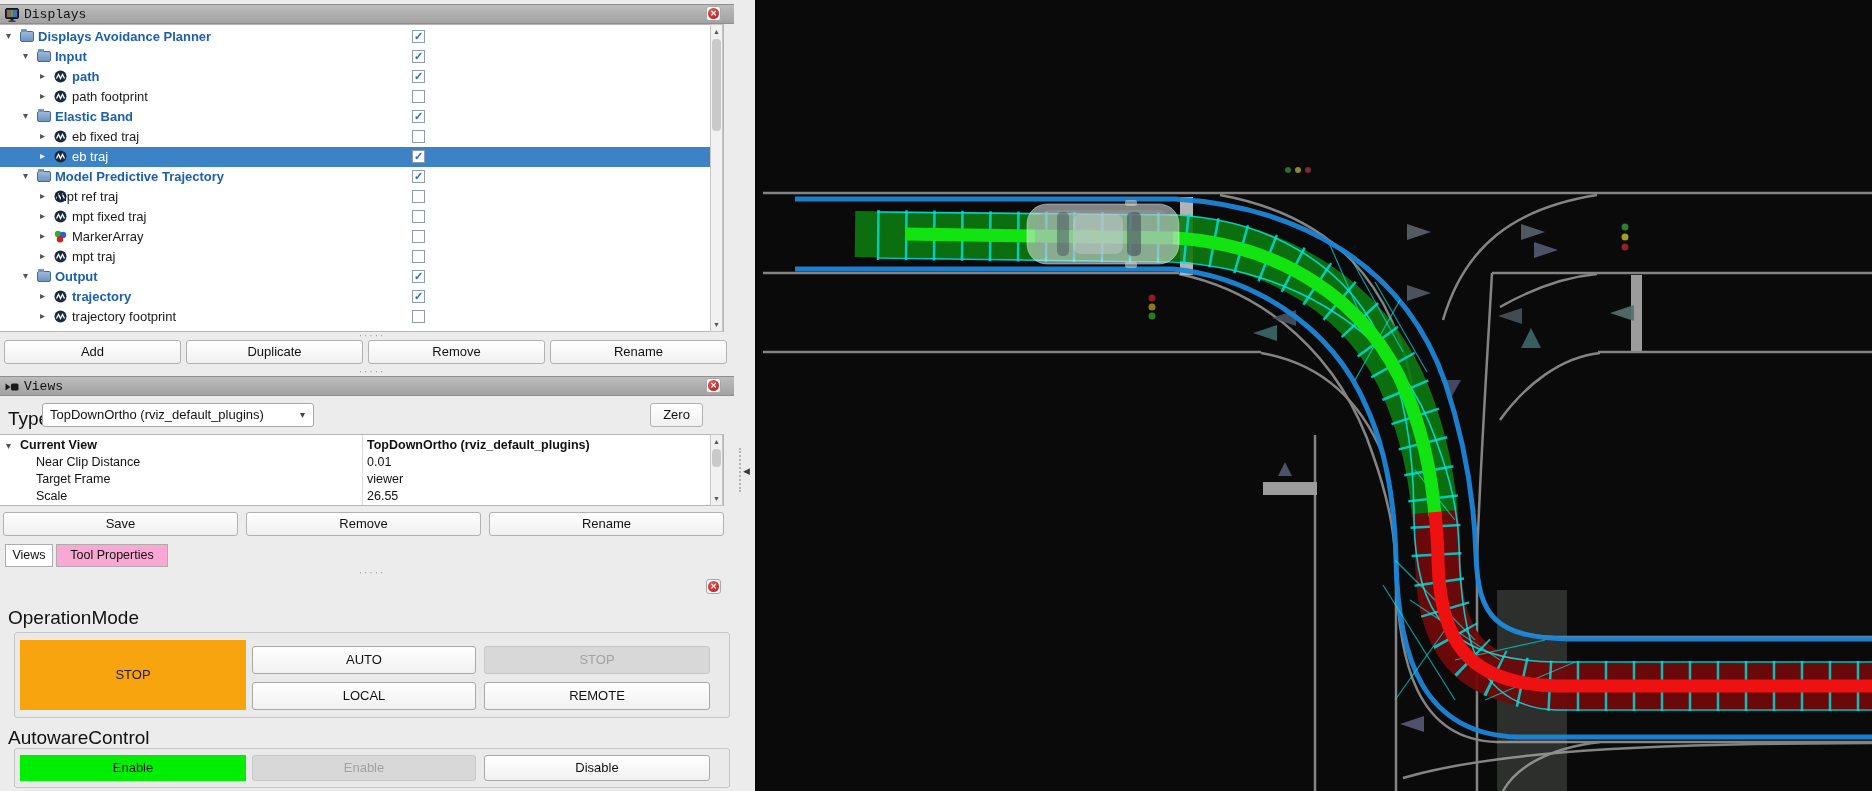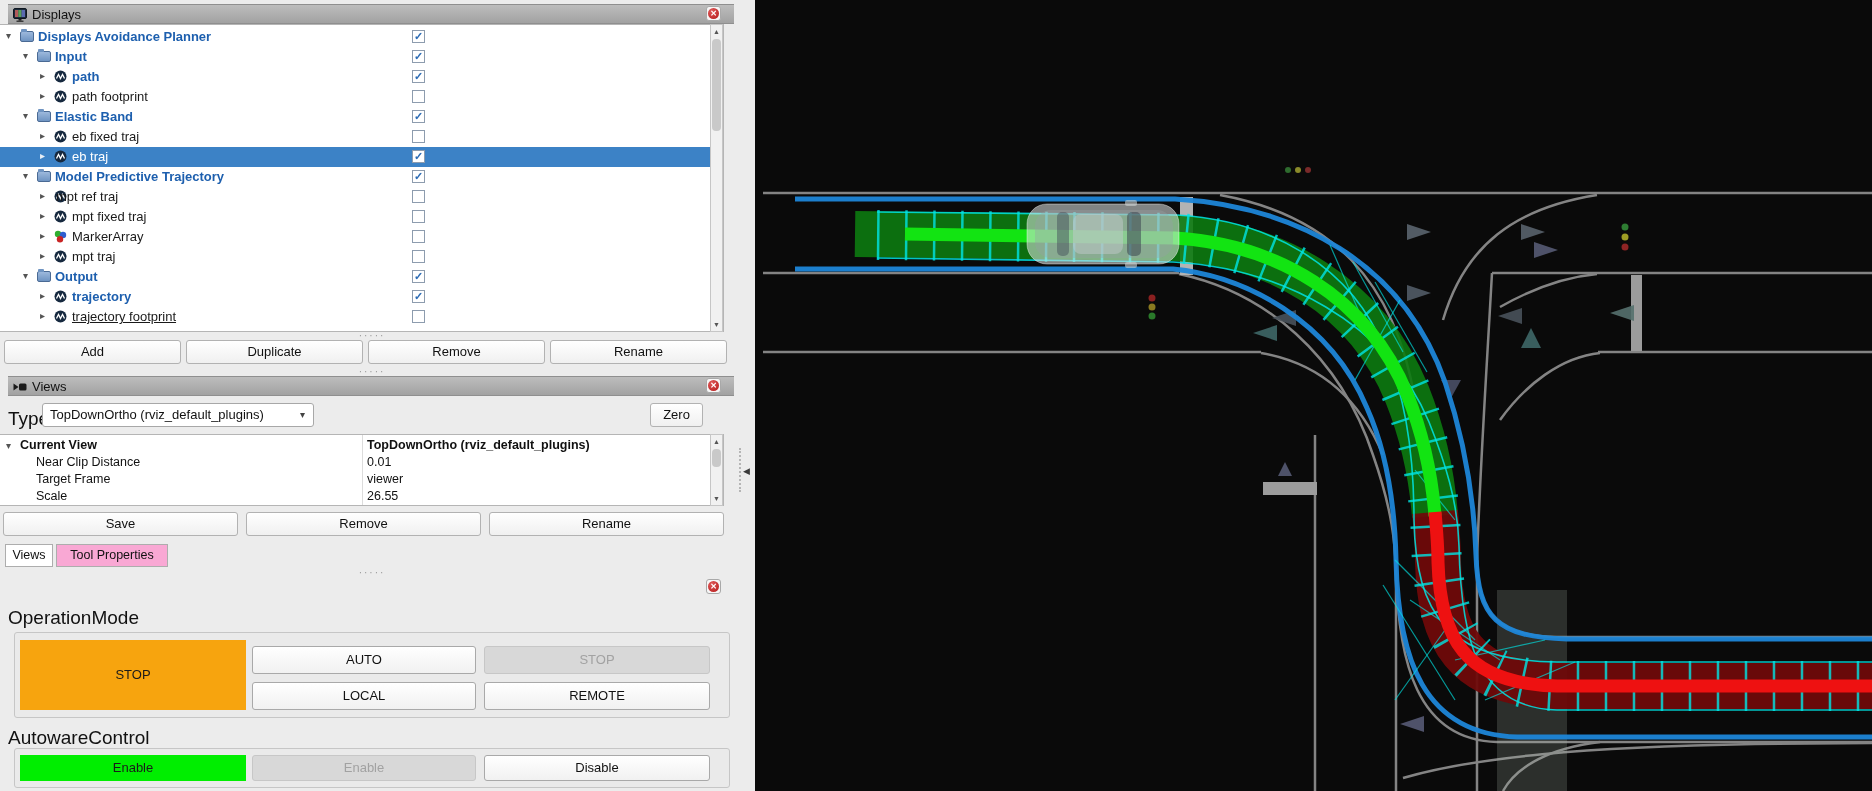--- a/index.html
+++ b/index.html
@@ -1,22 +1,22 @@
 <!DOCTYPE html>
 <html style="--c-background: #0a0a0a; --c-road: #8f8f8f; --c-path_blue: #1d86d8; --c-trajectory_green: #12e412; --c-footprint_green: #0c7a10; --c-trajectory_red: #ee1111; --c-footprint_red: #6f0a0a; --c-bounds_cyan: #00e5e5; --u-selection: #3c82c6; --u-enabled_text: #1d5fae; --u-status_orange: #f7a40e; --u-status_green: #00ee00; --u-check: #2d6cb5;"><head>
 <meta charset="utf-8">
 <style>
   html,body{margin:0;padding:0;background:#ececec;}
   #app{position:relative;width:1872px;height:791px;overflow:hidden;
        font-family:"Liberation Sans",sans-serif;font-size:13px;color:#111;
        background:#ececec;}
   
-  .phead{position:absolute;left:8px;width:760px;height:20px;
+  .phead{position:absolute;left:0;width:760px;height:20px;
          background:linear-gradient(#bdbdbd,#a2a2a2);
-         border:1px solid #8f8f8f;border-left:none;box-sizing:border-box;}
+         border:1px solid #8f8f8f;border-left:none;box-sizing:border-box;font-family:Liberation Mono, monospace;}
   .phead .ptitle{position:absolute;left:24px;top:2px;font-size:13px;color:#111;}
   .closebtn{position:absolute;left:706px;width:15px;height:15px;background:#f6f6f6;
             border:1px solid #a9a9a9;border-radius:3px;box-sizing:border-box;}
   .closebtn .cdot{position:absolute;left:1px;top:1px;width:11px;height:11px;border-radius:50%;
             background:radial-gradient(circle at 35% 30%,#e05a5a,#b41818);color:#fff;
             font-size:8px;line-height:11px;text-align:center;font-weight:bold;}
   .dots{position:absolute;width:744px;text-align:center;color:#999;font-size:10px;letter-spacing:2px;height:6px;line-height:5px;}
   .pbtn{position:absolute;height:24px;background:linear-gradient(#ffffff,#f0f0f0);
         border:1px solid #b2b2b2;border-radius:3px;box-sizing:border-box;
         text-align:center;line-height:22px;font-size:13px;color:#111;}
@@ -219,21 +219,21 @@
           </svg></span>
         <span class="tlab on" style="left: 72px;">trajectory</span>
         <span class="tchk">✓</span>
       </div>
       <div class="trow" style="top: 282px;">
         <span class="tarw" style="left: 40px;">▸</span>
         <span class="tico" style="left: 54px;"><svg width="13" height="13" viewBox="0 0 13 13">
             <circle cx="6.5" cy="6.5" r="6" fill="#16293f"></circle>
             <path d="M2.5,8.5 L4.5,4.5 L6.5,8.5 L8.5,4.5 L10.5,8.5" stroke="#fff" stroke-width="1.3" fill="none"></path>
           </svg></span>
-        <span class="tlab" style="left: 72px; text-decoration: underline;">trajectory footprint</span>
+        <span class="tlab" style="left: 72px;">trajectory footprint</span>
         <span class="tchk"></span>
       </div>
     </div>
 
   <div class="sbar" style="left:710px;top:24px;height:308px">
     <span class="sarw" style="top:1px">▲</span>
     <div class="sthumb" style="top:14px;height:92px"></div>
     <span class="sarw" style="bottom:1px">▼</span>
   </div>
 

